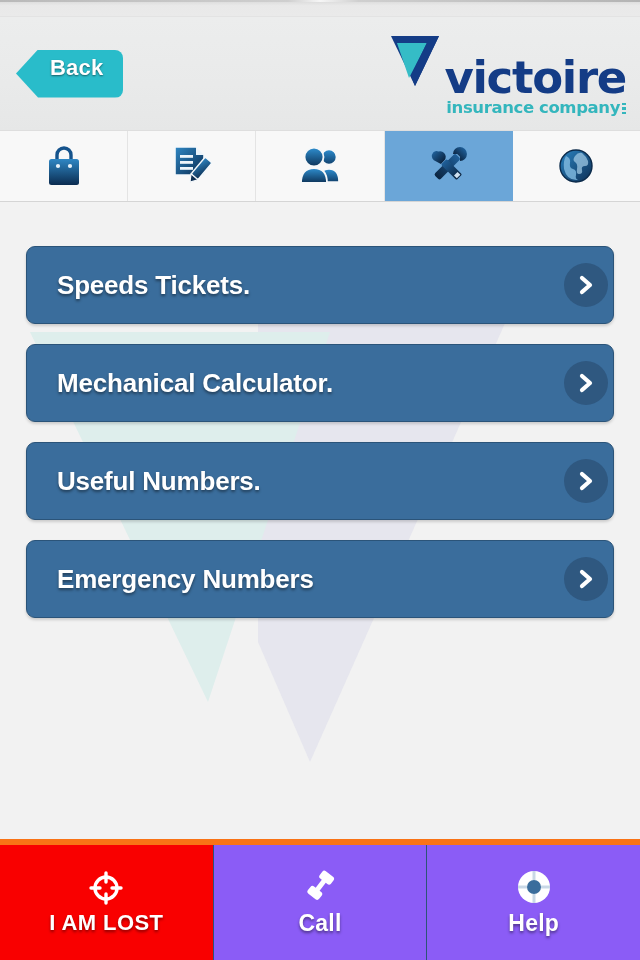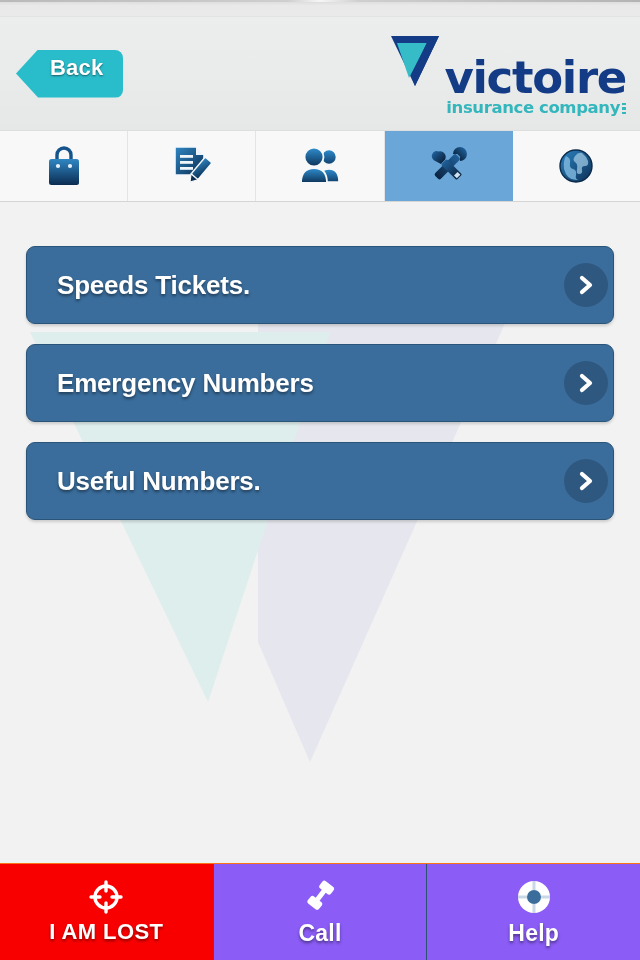--- a/index.html
+++ b/index.html
@@ -125,23 +125,23 @@
     flex:0 0 auto;
     width:44px; height:44px; border-radius:50%;
     background:#2f5880;
     display:flex; align-items:center; justify-content:center;
   }
   .chev svg { display:block; }
 
   
   .bottombar {
     position:relative; z-index:5; flex:0 0 auto;
-    height:97px; width:100%;
+    height:121px; width:100%;
     display:flex;
-    border-top:1px solid #f97316;
+    border-top:6px solid #f97316;
   }
   .bbtn {
     flex:1 1 0;
     display:flex; flex-direction:column;
     align-items:center; justify-content:center;
     background:#8b5cf6;
     border-left:1px solid #2d5478;
     color:#ffffff;
   }
   .bbtn:first-child { border-left:none; }
@@ -304,32 +304,40 @@
 
       <div class="menu-item">
         <span class="menu-label">Speeds Tickets.</span>
         <span class="chev">
           <svg width="22" height="22" viewBox="0 0 22 22">
             <polyline points="7,4 15,11 7,18" fill="none" stroke="#ffffff" stroke-width="4.2" stroke-linecap="round" stroke-linejoin="round"></polyline>
           </svg>
         </span>
       </div>
 
-
       <div class="menu-item">
-        <span class="menu-label">Emergency Numbers</span>
+        <span class="menu-label">Mechanical Calculator.</span>
         <span class="chev">
           <svg width="22" height="22" viewBox="0 0 22 22">
             <polyline points="7,4 15,11 7,18" fill="none" stroke="#ffffff" stroke-width="4.2" stroke-linecap="round" stroke-linejoin="round"></polyline>
           </svg>
         </span>
       </div>
 
       <div class="menu-item">
         <span class="menu-label">Useful Numbers.</span>
+        <span class="chev">
+          <svg width="22" height="22" viewBox="0 0 22 22">
+            <polyline points="7,4 15,11 7,18" fill="none" stroke="#ffffff" stroke-width="4.2" stroke-linecap="round" stroke-linejoin="round"></polyline>
+          </svg>
+        </span>
+      </div>
+
+      <div class="menu-item">
+        <span class="menu-label">Emergency Numbers</span>
         <span class="chev">
           <svg width="22" height="22" viewBox="0 0 22 22">
             <polyline points="7,4 15,11 7,18" fill="none" stroke="#ffffff" stroke-width="4.2" stroke-linecap="round" stroke-linejoin="round"></polyline>
           </svg>
         </span>
       </div>
 
     </div>
   </div>
 

